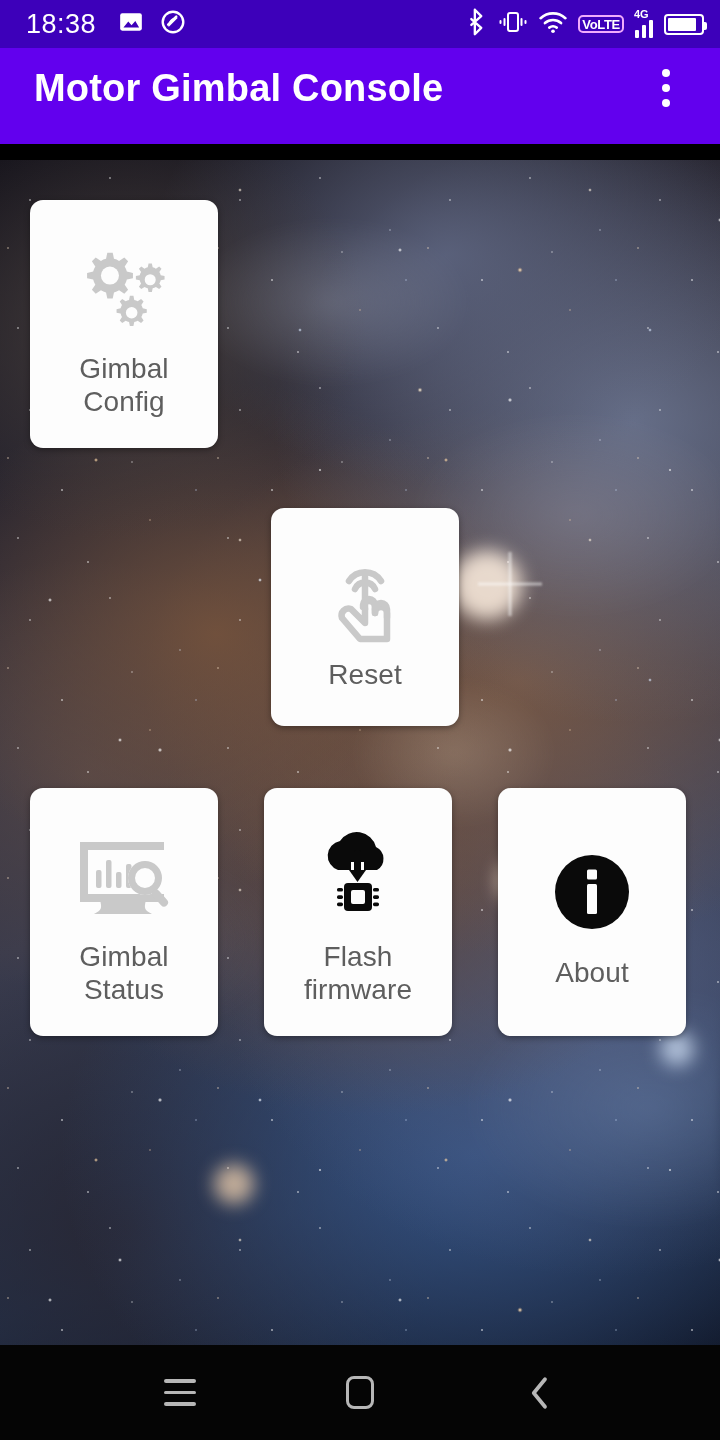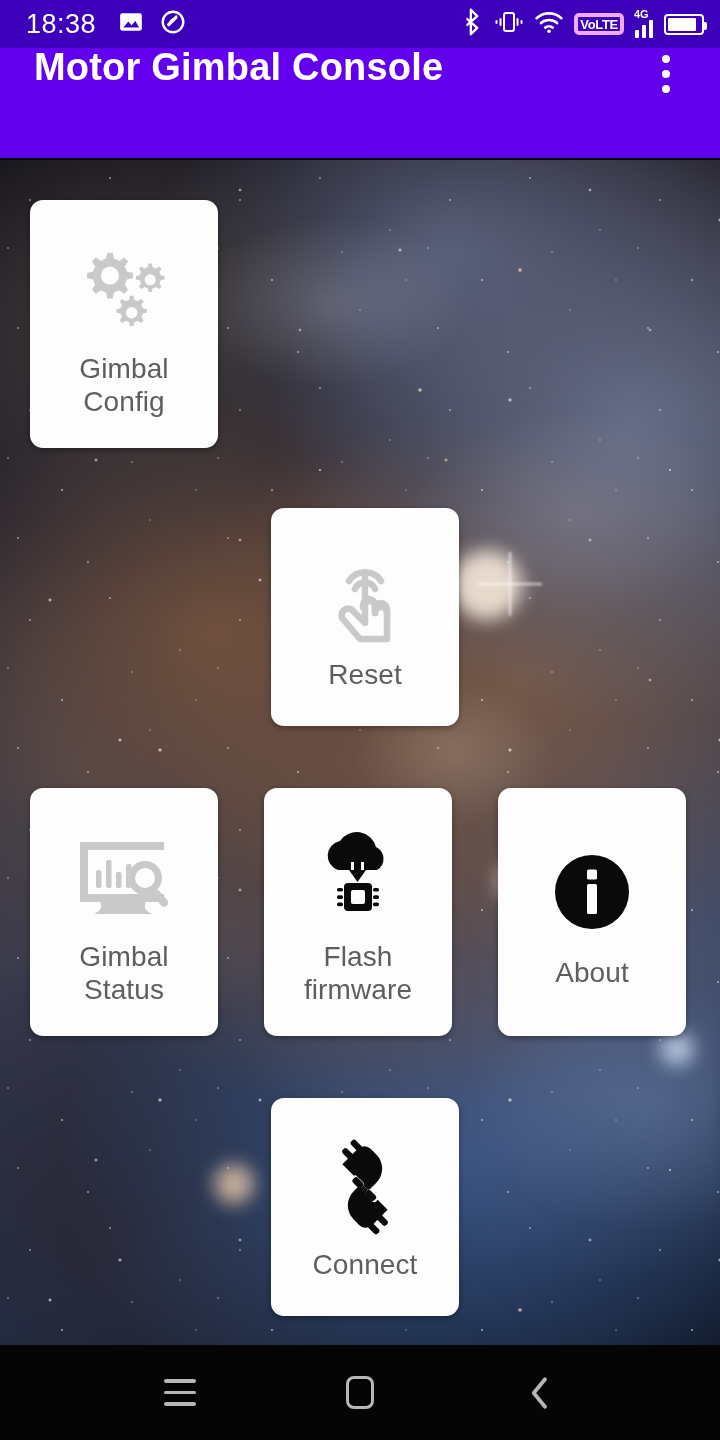--- a/index.html
+++ b/index.html
@@ -18,43 +18,43 @@
     display:flex; align-items:center;
     padding:0 16px 0 26px;
     color:#fff; z-index:30;
   }
   .sb-clock{ font-size:27px; font-weight:400; letter-spacing:.5px; line-height:1;text-align:center; }
   .sb-left-icons{ display:flex; align-items:center; gap:16px; margin-left:22px; }
   .sb-spacer{ flex:1; }
   .sb-right-icons{ display:flex; align-items:center; gap:11px; }
   .sb-ico{ display:block; }
   .volte-box{
-    border:4px solid #f0abfc; border-radius:5px;
+    border:2px solid #f0abfc; border-radius:5px;
     font-size:13px; font-weight:700; letter-spacing:-.3px;
     padding:1px 2px 0; line-height:1.05; color:#fff;
   }
   .sig-wrap{ display:flex; align-items:flex-end; gap:2.5px; position:relative; }
   .sig-4g{ position:absolute; top:-3px; left:-1px; font-size:11px; font-weight:700; }
   .sig-bars{ display:flex; align-items:flex-end; gap:3px; margin-top:9px; }
   .sig-bars i{ display:block; width:4px; background:#fff; border-radius:1px; }
   .batt{
     width:40px; height:21px; border:2.5px solid #fff; border-radius:4px;
     position:relative; display:flex; align-items:center; padding:2px;
   }
   .batt::after{
     content:""; position:absolute; right:-5px; top:6px;
     width:3px; height:8px; background:#fff; border-radius:0 2px 2px 0;
   }
   .batt i{ display:block; height:100%; width:88%; background:#fff; border-radius:1px; }
 
   
   .appbar{
-    position:absolute; top:46px; left:0; width:720px; height:112px;
+    position:absolute; top:32px; left:0; width:720px; height:112px;
     background:#6200ee; z-index:20;
-    display:flex; align-items:flex-start; padding:0 26px 0 34px;
+    display:flex; align-items:center; padding:0 26px 0 34px;
   }
   .appbar-title{
     color:#fff; font-size:38px; font-weight:700; letter-spacing:.2px;
     white-space:nowrap;
   }
   .appbar-spacer{ flex:1; }
   .overflow-btn{
     width:56px; height:56px; display:flex; flex-direction:column;
     align-items:center; justify-content:center; gap:7px; cursor:pointer;
   }
@@ -368,47 +368,20 @@
           <svg width="96" height="96" viewBox="0 0 96 96">
             <circle cx="48" cy="48" r="37" class="black-ico"></circle>
             <rect x="43" y="25.5" width="10" height="10" rx="1.5" fill="#fdfdfd"></rect>
             <rect x="43" y="40" width="10" height="30" rx="1.5" fill="#fdfdfd"></rect>
           </svg>
         </span>
         <span class="card-label">About</span>
       </div>
     </div>
 
-    <div class="row r4 center">
-      <div class="card short">
-        <span class="card-icon">
-          <svg width="104" height="104" viewBox="0 0 104 104">
-            <g class="black-ico">
-              <g transform="rotate(-45 52 52)">
-                <path d="M52 20 h22 a9 9 0 0 1 9 9 v8 a20 20 0 0 1 -20 20 h-11 z"></path>
-                <rect x="60" y="10" width="6.5" height="13" rx="3"></rect>
-                <rect x="72" y="10" width="6.5" height="13" rx="3"></rect>
-                <path d="M52 84 h-22 a9 9 0 0 1 -9 -9 v-8 a20 20 0 0 1 20 -20 h11 z"></path>
-                <rect x="25.5" y="81" width="6.5" height="13" rx="3"></rect>
-                <rect x="37.5" y="81" width="6.5" height="13" rx="3"></rect>
-              </g>
-              <g transform="rotate(-45 52 52)">
-                <rect x="47" y="36" width="7" height="14" rx="3" fill="#fdfdfd"></rect>
-                <rect x="47" y="56" width="7" height="14" rx="3" fill="#fdfdfd"></rect>
-              </g>
-              <g transform="rotate(-45 52 52)">
-                <rect x="46.5" y="38" width="7" height="12" rx="3"></rect>
-                <rect x="46.5" y="56" width="7" height="12" rx="3"></rect>
-              </g>
-            </g>
-          </svg>
-        </span>
-        <span class="card-label">Connect</span>
-      </div>
-    </div>
   </div>
 
   <div class="navbar">
     <span class="nav-btn">
       <span class="nav-recents">
           <i></i>
           <i></i>
           <i></i>
         </span>
     </span>

